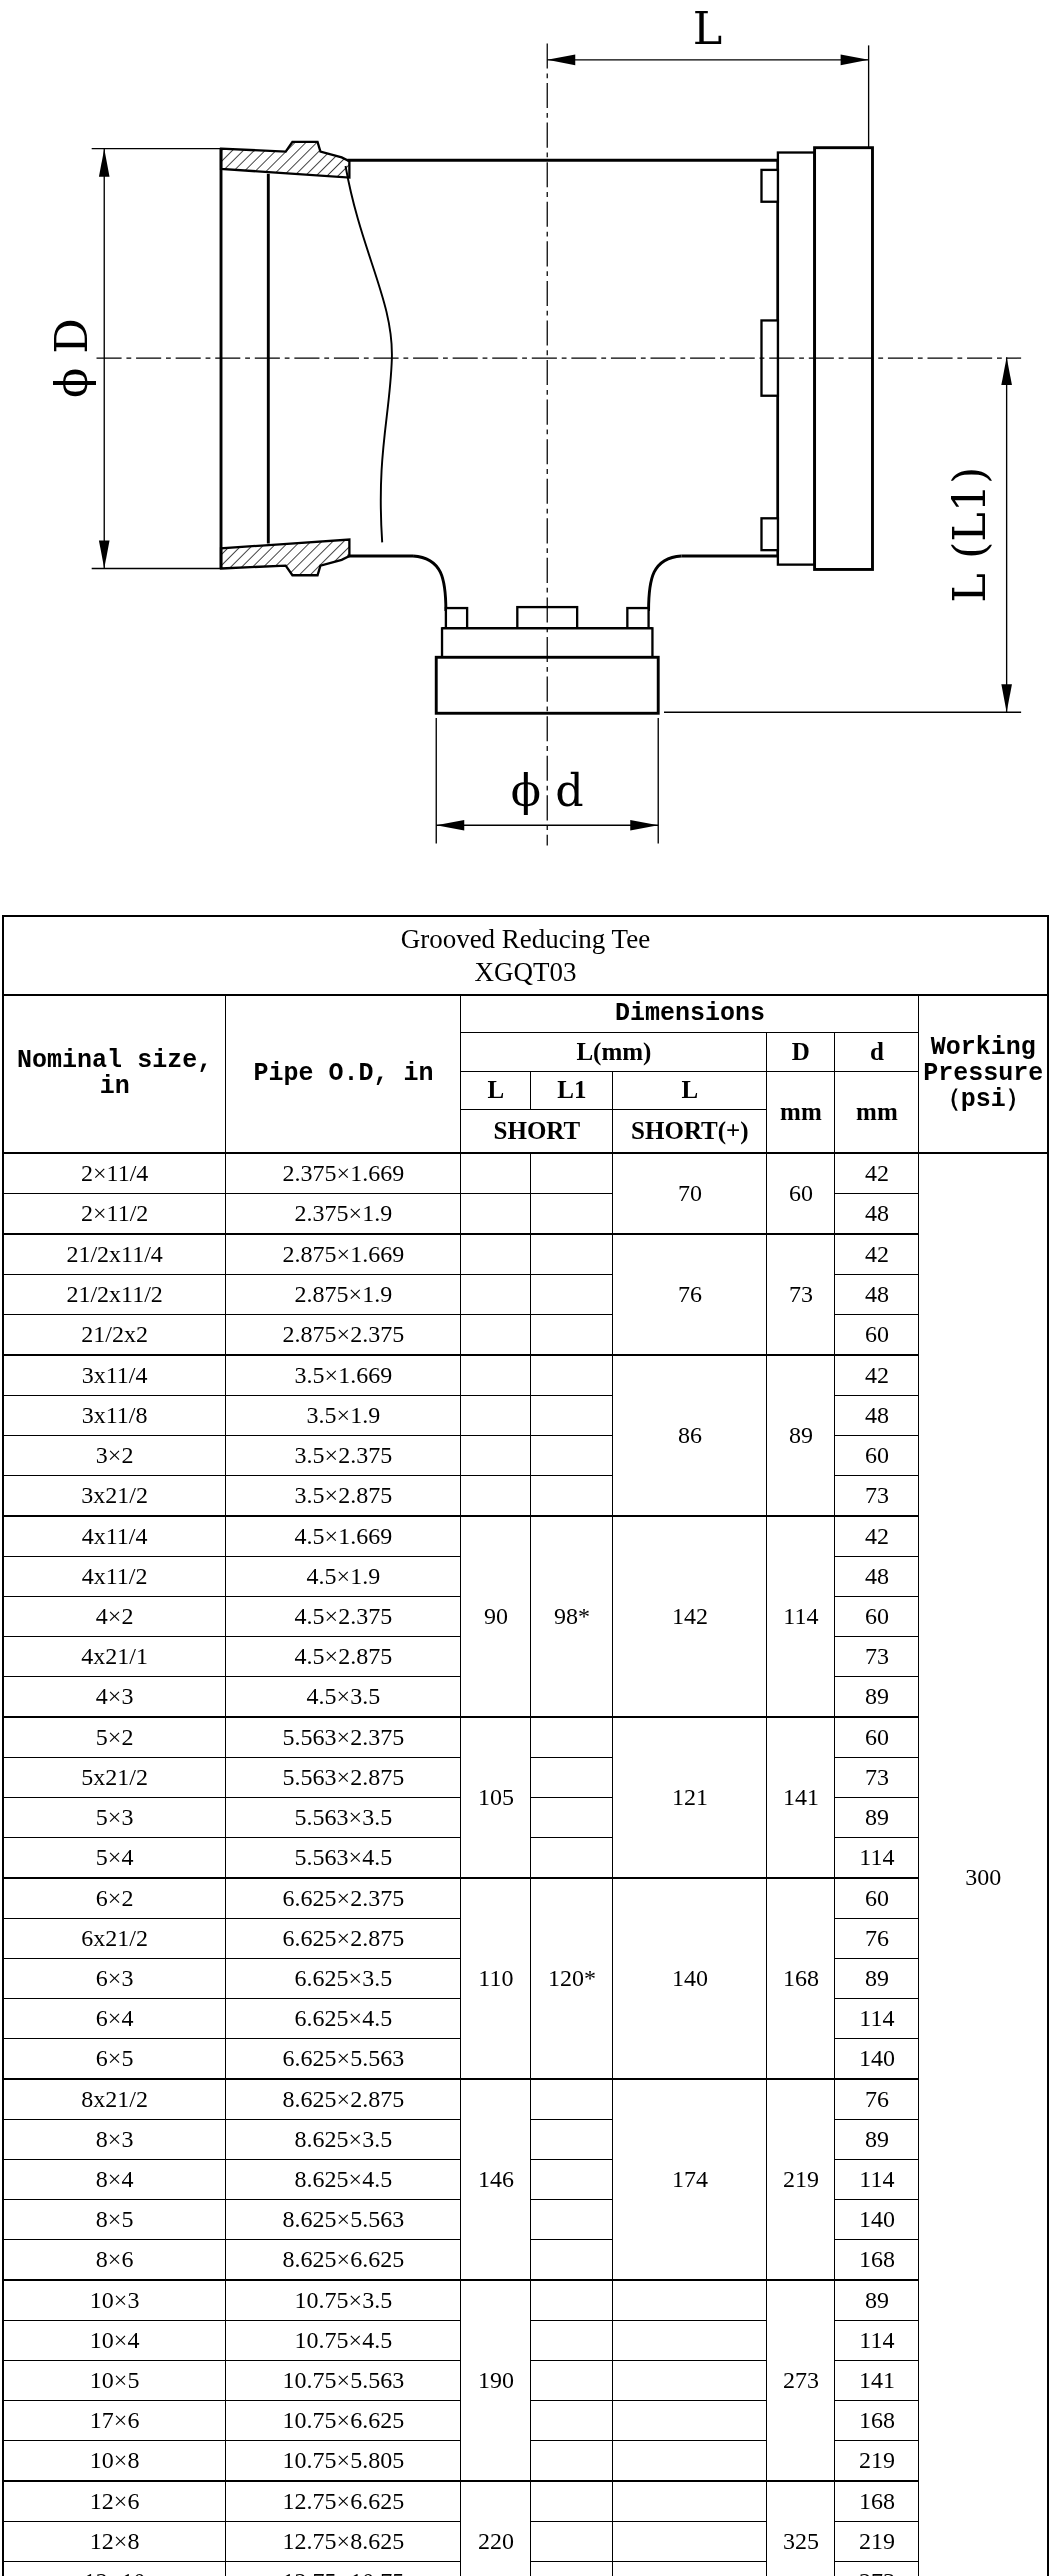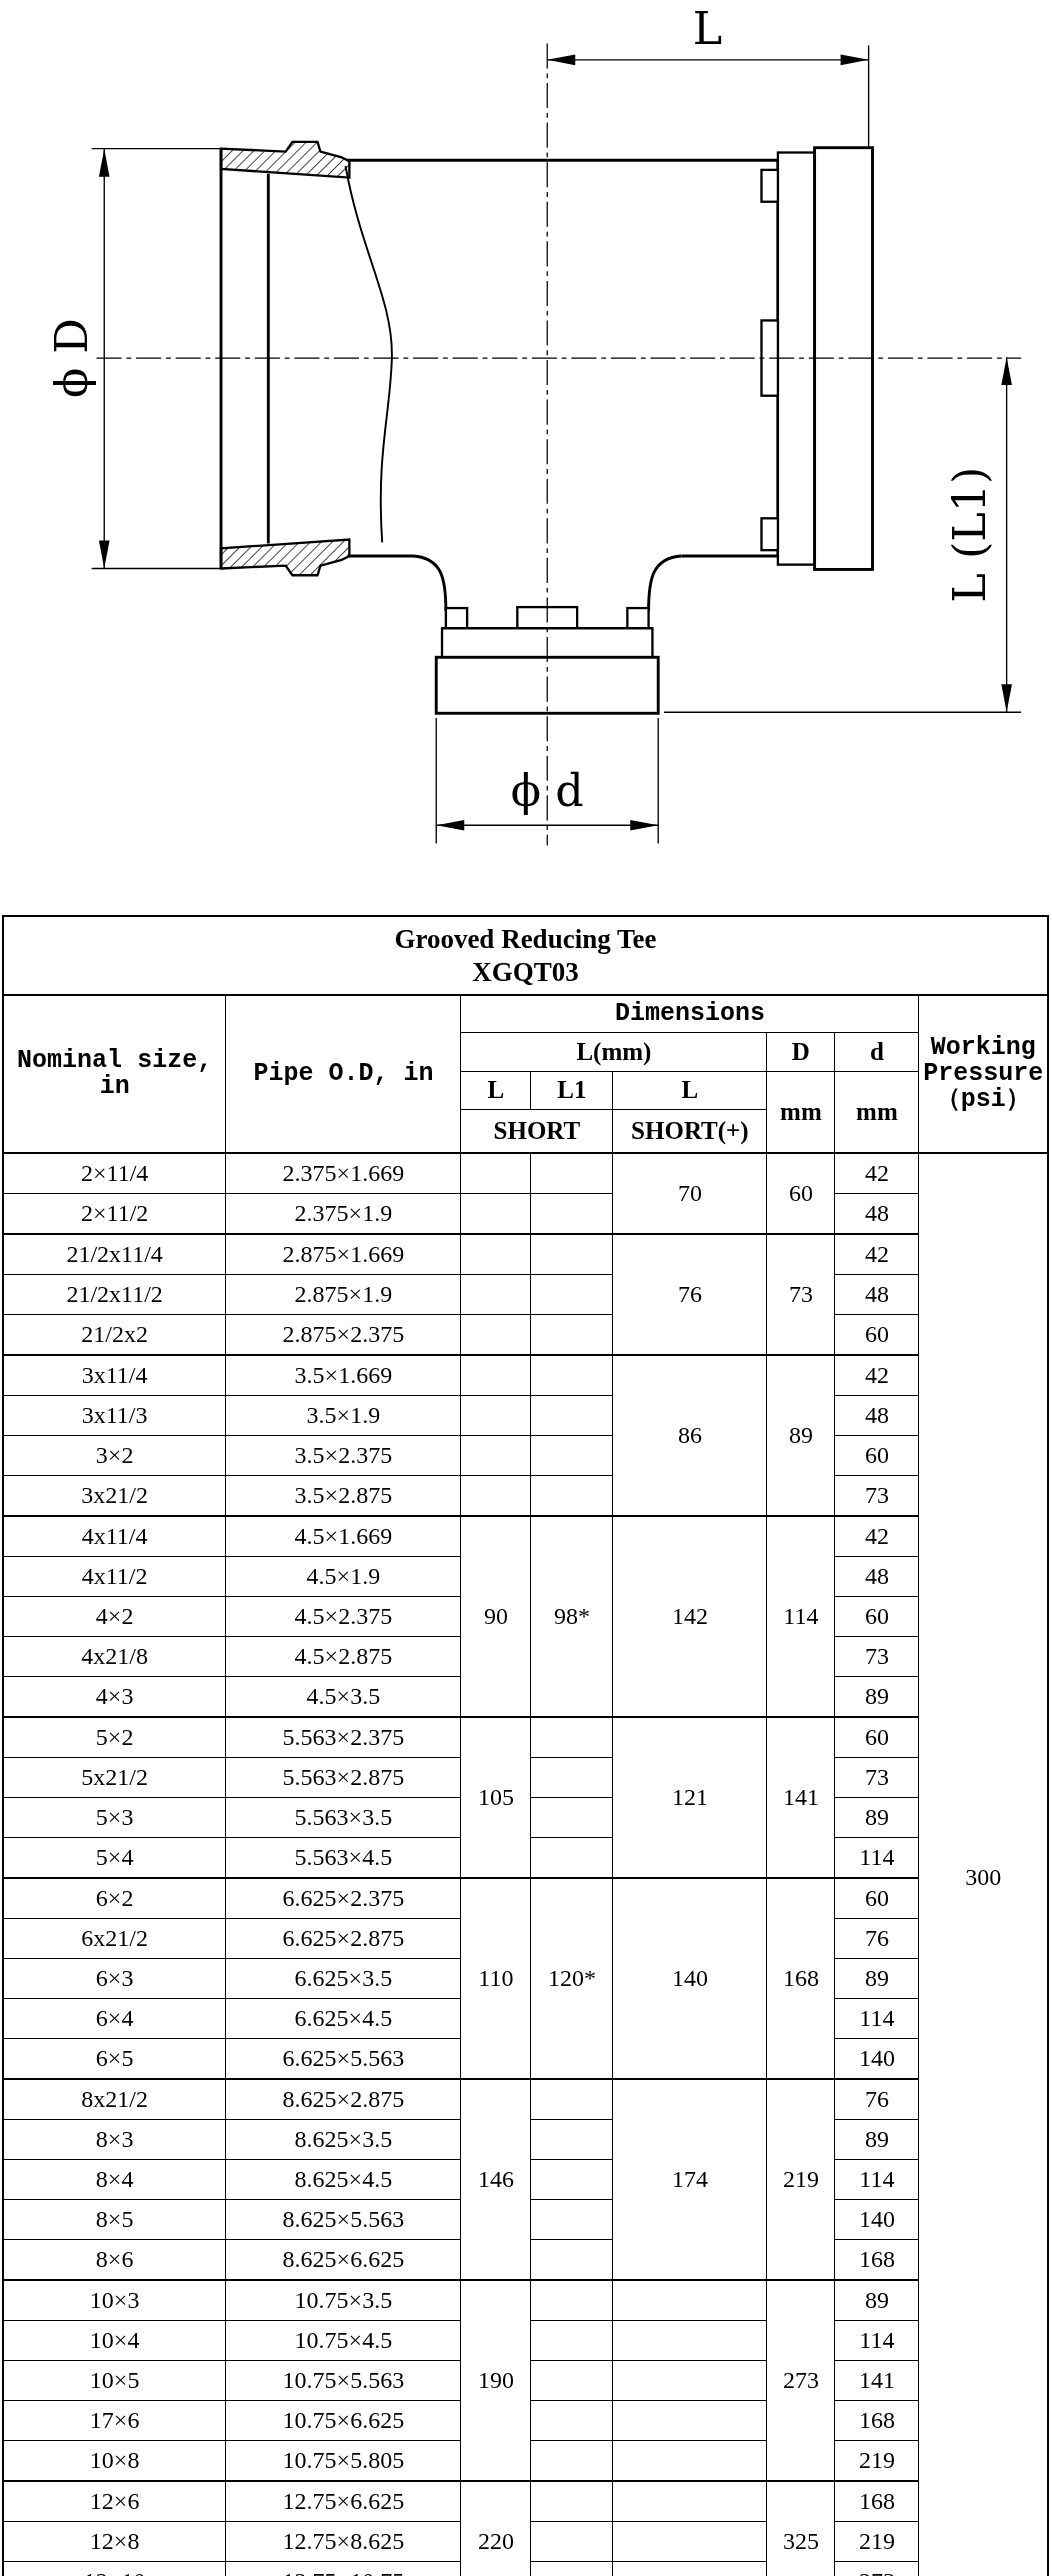--- a/index.html
+++ b/index.html
@@ -8,21 +8,21 @@
   .drawing{width:1052px;height:915px;}
   .drawing svg{display:block;}
 
   .spec-table{border-collapse:collapse;table-layout:fixed;width:1047px;margin-left:1.9px;
     border:2.9px solid #000;}
   .spec-table th,.spec-table td{border:1.2px solid #000;text-align:center;vertical-align:middle;
     padding:0;overflow:hidden;font-family:"Liberation Serif",serif;}
   .spec-table th{font-weight:bold;font-size:25px;line-height:1.05;}
   .spec-table tbody td{font-weight:normal;font-size:24px;height:39px;}
   tr.title-row th{border-bottom:2.4px solid #000;height:77px;}
-  .title-line{font-size:27px;font-weight:bold;line-height:33px;}
+  .title-line{font-size:27px;font-weight:normal;line-height:33px;}
   tr.hdr-a th{height:36px;font-family:Liberation Mono, monospace;}
   tr.hdr-b th{height:38px;}
   tr.hdr-c th{height:37px;}
   tr.hdr-d th{height:42px;}
   .spec-table tbody tr:first-child td{border-top:2.4px solid #000;}
   .spec-table tbody tr.grp td{border-top:2.1px solid #000;margin-left:40px;}
   .wp-cell{font-size:25px;}
 </style>
 </head>
 <body>
@@ -196,21 +196,21 @@
         <tr class="grp">
           <td>3x11/4</td>
           <td>3.5×1.669</td>
           <td></td>
           <td></td>
           <td rowspan="4">86</td>
           <td rowspan="4">89</td>
           <td>42</td>
         </tr>
         <tr>
-          <td>3x11/3</td>
+          <td>3x11/8</td>
           <td>3.5×1.9</td>
           <td></td>
           <td></td>
           <td>48</td>
         </tr>
         <tr>
           <td>3×2</td>
           <td>3.5×2.375</td>
           <td></td>
           <td></td>
@@ -236,21 +236,21 @@
           <td>4x11/2</td>
           <td>4.5×1.9</td>
           <td>48</td>
         </tr>
         <tr>
           <td>4×2</td>
           <td>4.5×2.375</td>
           <td>60</td>
         </tr>
         <tr>
-          <td>4x21/8</td>
+          <td>4x21/1</td>
           <td>4.5×2.875</td>
           <td>73</td>
         </tr>
         <tr>
           <td>4×3</td>
           <td>4.5×3.5</td>
           <td>89</td>
         </tr>
         <tr class="grp">
           <td>5×2</td>

